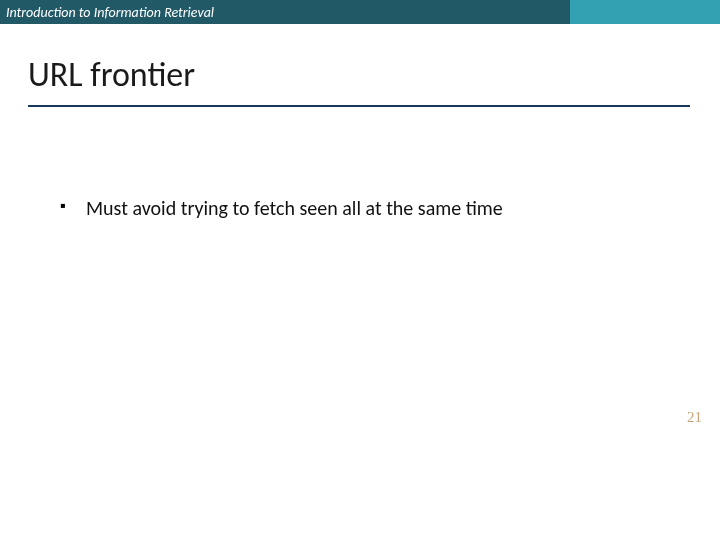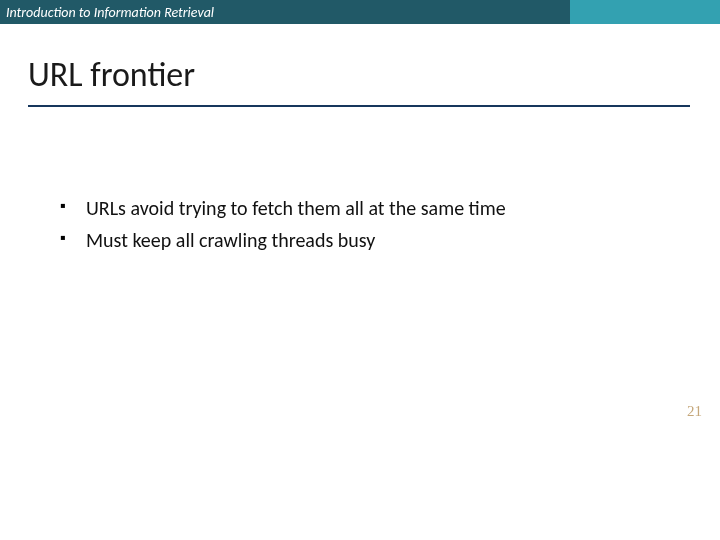--- a/index.html
+++ b/index.html
@@ -9,39 +9,38 @@
   .header-left { flex: 0 0 570px; background: #215967; display: flex; align-items: center; padding-left: 6px; }
   .header-right { flex: 1; background: #33a1b1; }
   .header-text { font-style: italic; font-size: 14px; color: #fff; font-family: Calibri, sans-serif; }
   .title-block { padding: 30px 0 15px 28px; }
   .title { font-size: 34px; color: #1a1a1a; font-weight: 400; }
   .title-rule { border: none; border-top: 2px solid #16365c; margin-top: 10px; width: 662px; }
   .content { padding: 74px 50px 0 60px; }
   ul.bullets { list-style: none; }
   ul.bullets li { position: relative; padding-left: 26px; font-size: 20px; line-height: 1.28; margin-bottom: 6px; color: #111; }
   ul.bullets li::before { content: "▪"; position: absolute; left: 0; top: 0; font-size: 16px; color: #000; }
-  .page-num { position: absolute; right: 18px; bottom: 8px; font-size: 15px; color: #c5a77a; font-family: Georgia, serif; }
+  .page-num { position: absolute; right: 18px; bottom: 2px; font-size: 15px; color: #c5a77a; font-family: Georgia, serif; }
 </style>
 </head>
 <body>
 
 <div class="slide">
   <div class="header-bar">
     <div class="header-left">
       <span class="header-text">Introduction to Information Retrieval</span>
     </div>
     <div class="header-right"></div>
   </div>
 
   <div class="title-block">
     <h1 class="title">URL frontier</h1>
     <hr class="title-rule">
   </div>
 
   <div class="content">
     <ul class="bullets">
-      <li>URLs avoid trying to fetch them all at the same time</li>
-      <li>Must keep all crawling threads busy</li>
+      <li>Must avoid trying to fetch seen all at the same time</li>
     </ul>
   </div>
 
   <div class="page-num">21</div>
 </div>
 
 </body></html>

